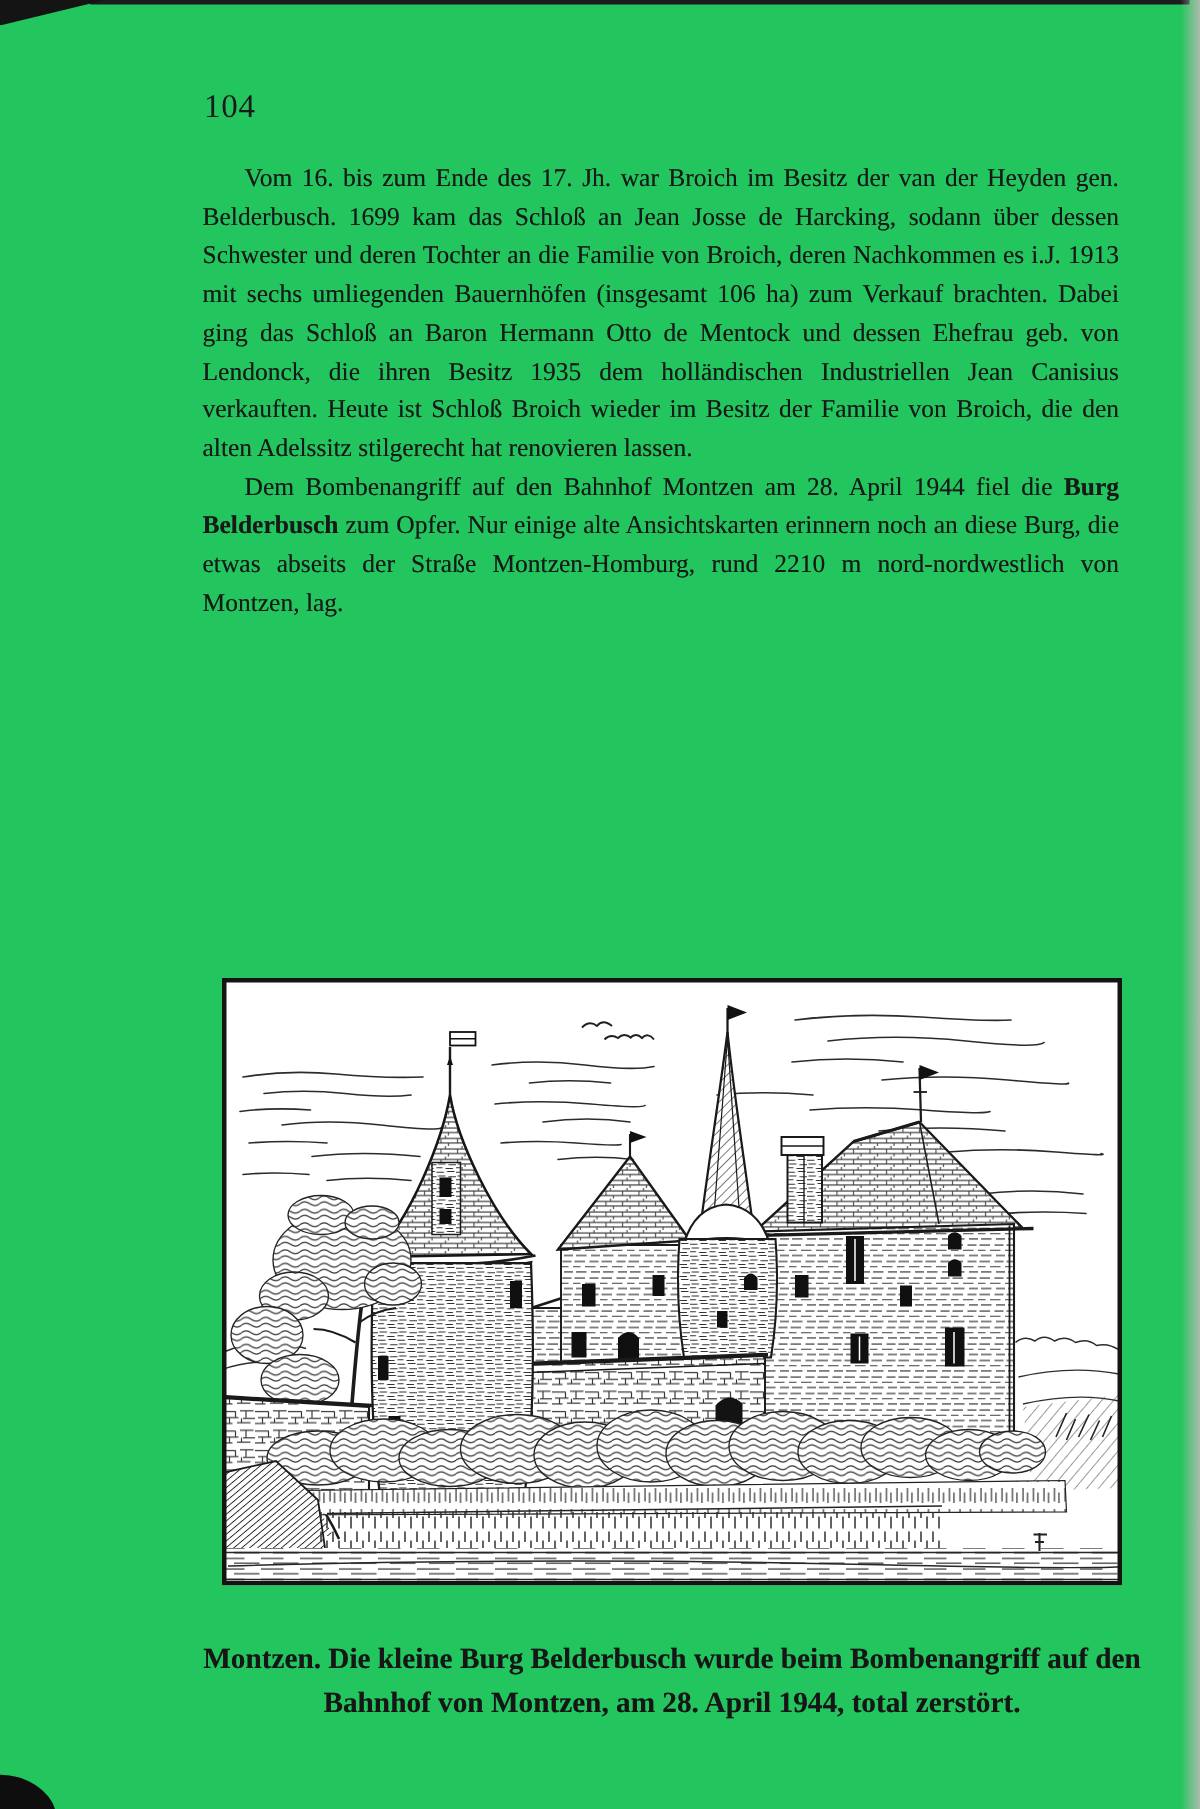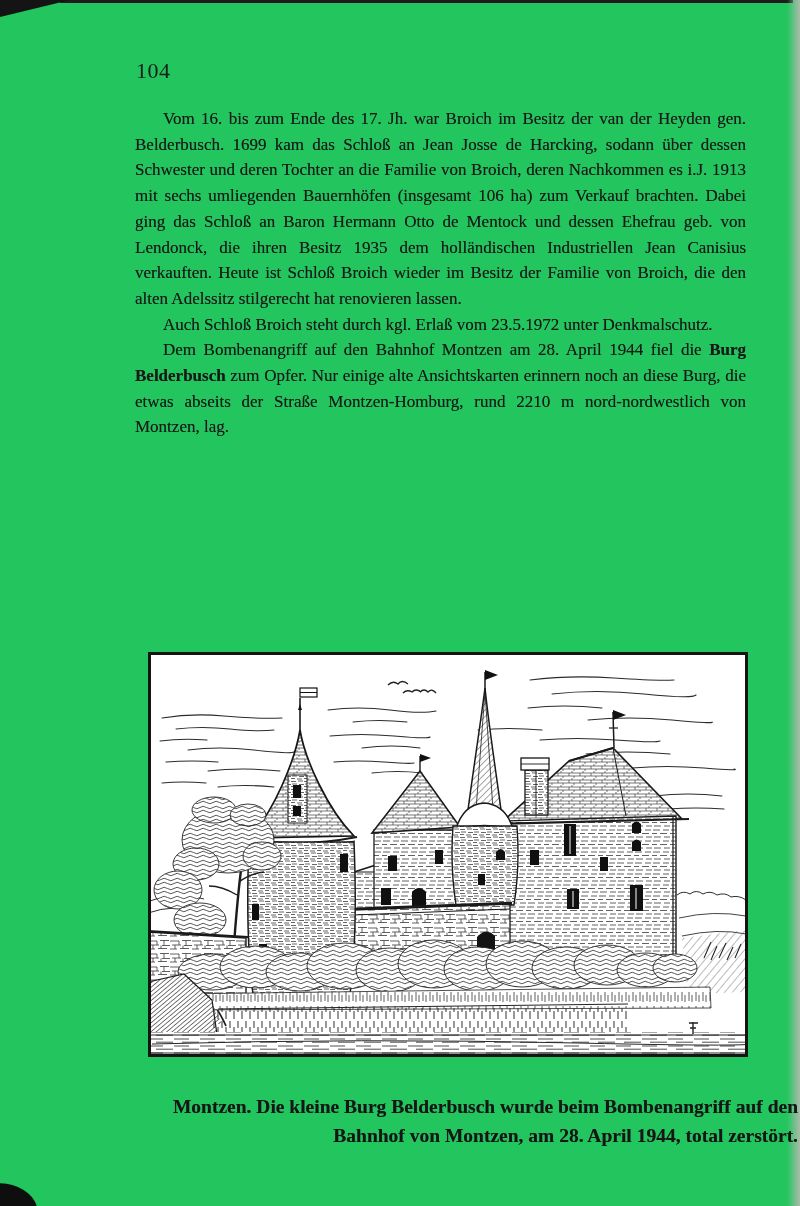--- a/index.html
+++ b/index.html
@@ -27,39 +27,38 @@
   }
   .bodytext {
     position:absolute; left:135px; top:106px; width:611px;
     font-size:17px; line-height:25.7px; text-align:justify;
     color:#191919; text-shadow:0 0 0.4px rgba(20,20,20,0.55);
   }
   .bodytext p { margin:0; text-indent:28px; }
   .fig { position:absolute; left:148px; top:652px; width:600px; height:405px; margin:0; }
   .caption {
     position:absolute; left:98px; top:1093px; width:700px;
-    text-align:right; font-weight:bold; font-size:19.5px; line-height:28.5px;
+    text-align:center; font-weight:bold; font-size:19.5px; line-height:28.5px;
     color:#161616; text-shadow:0 0 0.4px rgba(20,20,20,0.5);
   }
 </style>
 </head>
 <body>
 
 <div class="page">
 
   <div class="artifact-top-strip"></div>
   <div class="artifact-corner-wedge"></div>
   <div class="artifact-right-band"></div>
   <div class="artifact-bottom-blob"></div>
 
   <div class="pagenum">104</div>
 
   <div class="bodytext">
     <p>Vom 16. bis zum Ende des 17. Jh. war Broich im Besitz der van der Heyden gen. Belderbusch. 1699 kam das Schloß an Jean Josse de Harcking, sodann über dessen Schwester und deren Tochter an die Familie von Broich, deren Nachkommen es i.J. 1913 mit sechs umliegenden Bauernhöfen (insgesamt 106 ha) zum Verkauf brachten. Dabei ging das Schloß an Baron Hermann Otto de Mentock und dessen Ehefrau geb. von Lendonck, die ihren Besitz 1935 dem holländischen Industriellen Jean Canisius verkauften. Heute ist Schloß Broich wieder im Besitz der Familie von Broich, die den alten Adelssitz stilgerecht hat renovieren lassen.</p>
-    <p>Auch Schloß Broich steht durch kgl. Erlaß vom 23.5.1972 unter Denkmalschutz.</p>
     <p><span>Dem Bombenangriff auf den Bahnhof Montzen am 28. April 1944 fiel die </span><b>Burg Belderbusch</b><span> zum Opfer. Nur einige alte Ansichtskarten erinnern noch an diese Burg, die etwas abseits der Straße Montzen-Homburg, rund 2210 m nord-nordwestlich von Montzen, lag.</span></p>
   </div>
 
   <figure class="fig">
     <svg viewBox="0 0 600 405" width="600" height="405">
       <defs>
         <pattern id="stone" width="18" height="11" patternUnits="userSpaceOnUse">
           <rect width="18" height="11" fill="#ffffff"></rect>
           <path d="M1 2H8M11 2H17M0 5.5H5M8 5.5H15M2 9H9M12 9H18" stroke="#3a3a3a" stroke-width="0.8" fill="none"></path>
         </pattern>

